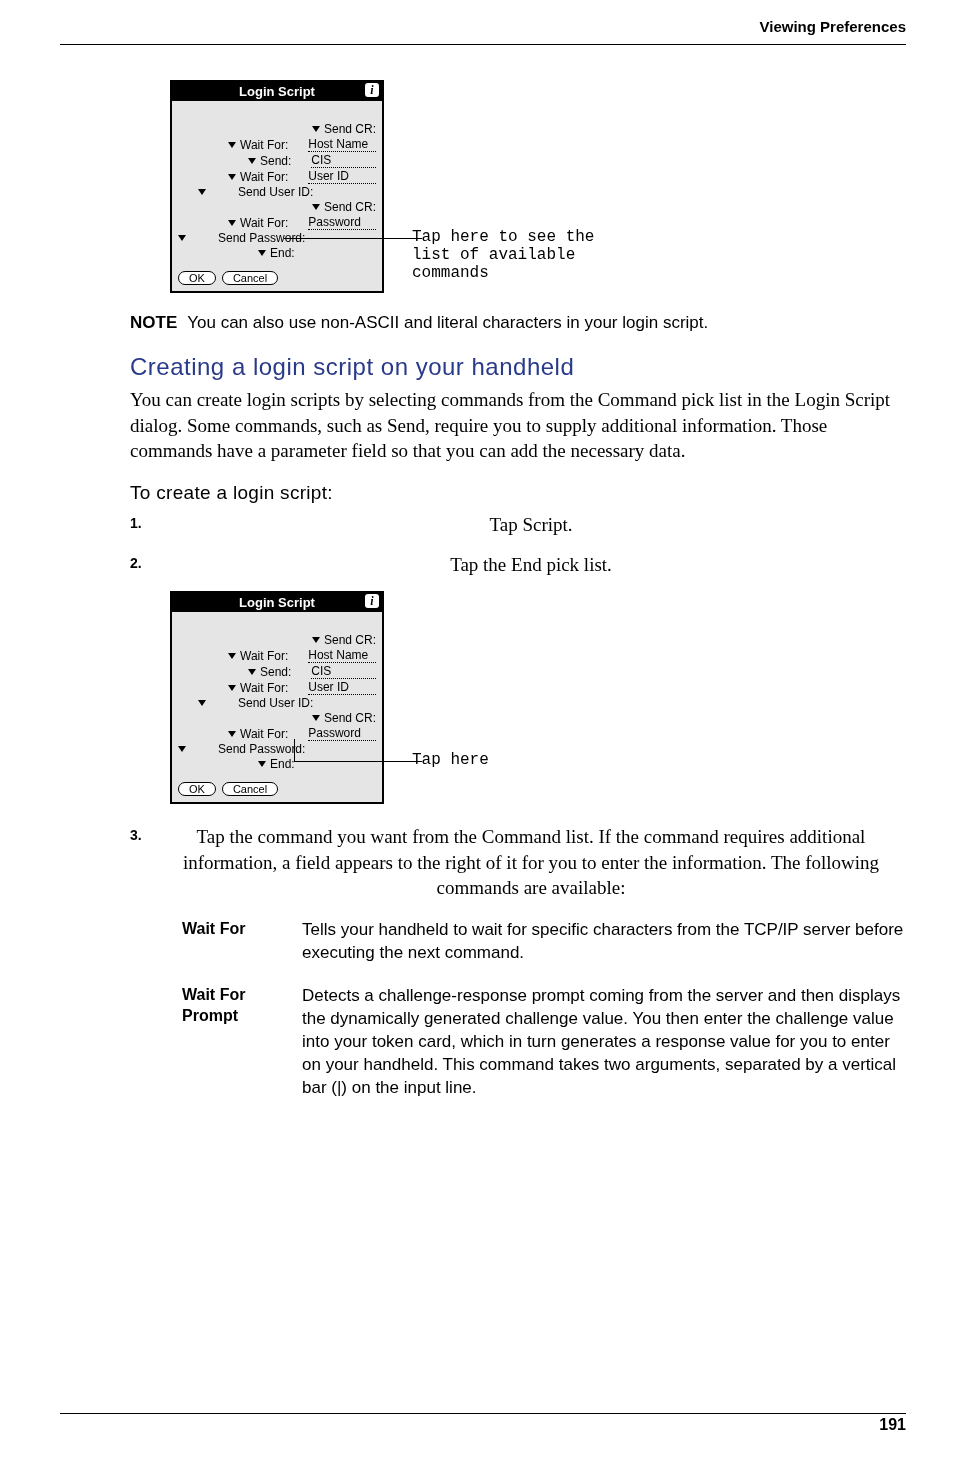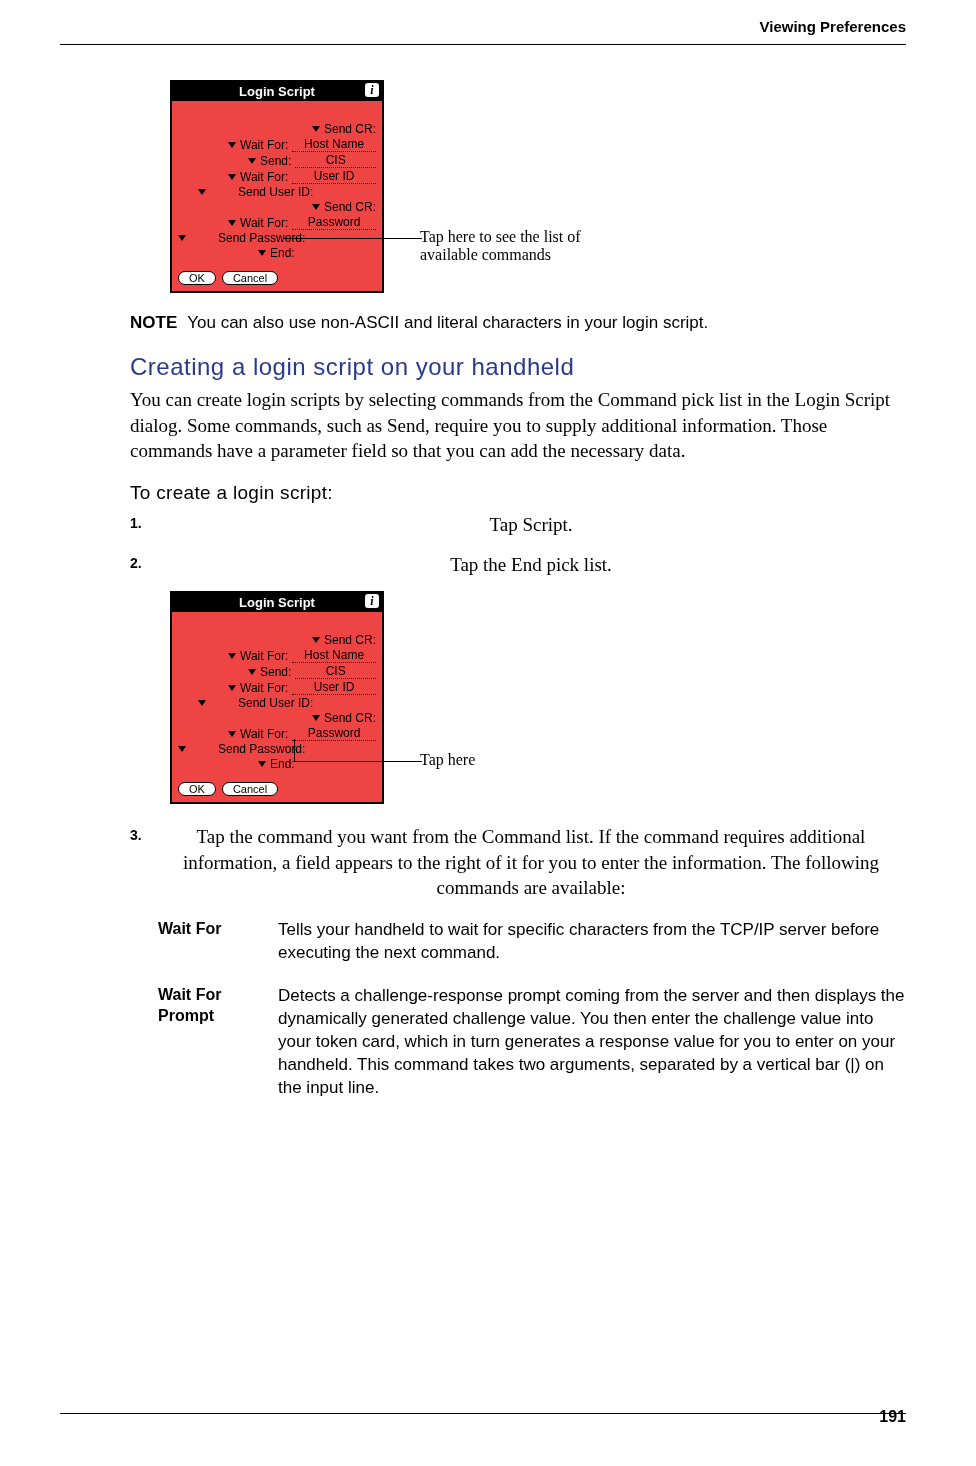--- a/index.html
+++ b/index.html
@@ -39,21 +39,21 @@
   }
   .screenshot-block {
     display: flex;
     align-items: flex-start;
     margin-left: 40px;
     margin-bottom: 20px;
   }
   .palm-window {
     border: 2px solid #000;
     width: 210px;
-    background: #ef4444;
+    background: #e5e5e5;
     font-family: Arial, Helvetica, sans-serif;
     font-size: 12px;
     position: relative;
   }
   .palm-titlebar {
     background: #000;
     color: #fff;
     text-align: center;
     font-weight: bold;
     font-size: 13px;
@@ -93,42 +93,42 @@
     width: 0; height: 0;
     border-left: 4px solid transparent;
     border-right: 4px solid transparent;
     border-top: 6px solid #000;
     margin-right: 4px;
     flex-shrink: 0;
   }
   .palm-row .lab { flex-shrink: 0; }
   .palm-row .val {
     border-bottom: 1px dotted #000;
-    margin-left: 4px;
+    margin-left: 20px;
     min-width: 55px;
     flex-grow: 1;
-    text-align: center;
+    text-align: left;
   }
   .palm-row.align-left { justify-content: flex-start; gap: 28px; }
   .palm-buttons {
     padding: 4px 6px 6px 6px;
     display: flex;
     gap: 6px;
   }
   .palm-btn {
     border: 1px solid #000;
     border-radius: 10px;
     padding: 0 10px;
     font-size: 11px;
     background: #fff;
   }
   .callout {
-    font-family: Liberation Serif, serif;
+    font-family: Liberation Mono, monospace;
     font-size: 16px;
-    margin-left: 36px;
+    margin-left: 28px;
     position: relative;
   }
   .note-line {
     font-family: Arial, Helvetica, sans-serif;
     font-size: 17px;
     margin: 18px 0 20px 0;
   }
   .note-line b { font-weight: bold; margin-right: 10px; }
   .section-heading {
     font-family: 'Arial Narrow', Arial, sans-serif;
@@ -168,20 +168,21 @@
     flex: 1;
     text-align: center;
   }
   .cmd-table {
     margin-left: 28px;
     margin-top: 18px;
   }
   .cmd-row {
     display: flex;
     margin-bottom: 20px;
+    margin-left: 24px;
   }
   .cmd-name {
     font-family: Arial, Helvetica, sans-serif;
     font-weight: bold;
     font-size: 16px;
     width: 120px;
     flex-shrink: 0;
     line-height: 1.3;
   }
   .cmd-desc {
@@ -192,21 +193,21 @@
   }
   .footer-line {
     position: absolute;
     bottom: 52px;
     left: 60px;
     right: 70px;
     border-top: 1px solid #000;
   }
   .page-num {
     position: absolute;
-    bottom: 40px;
+    bottom: 32px;
     right: 70px;
     font-family: Arial, Helvetica, sans-serif;
     font-weight: bold;
     font-size: 16px;
     margin-top: 12px;
   }
   .callout-wrap1 { position: relative; margin-top: 148px; }
   .callout-wrap2 { position: relative; margin-top: 160px; }
   .callout-connector {
     position: absolute;

